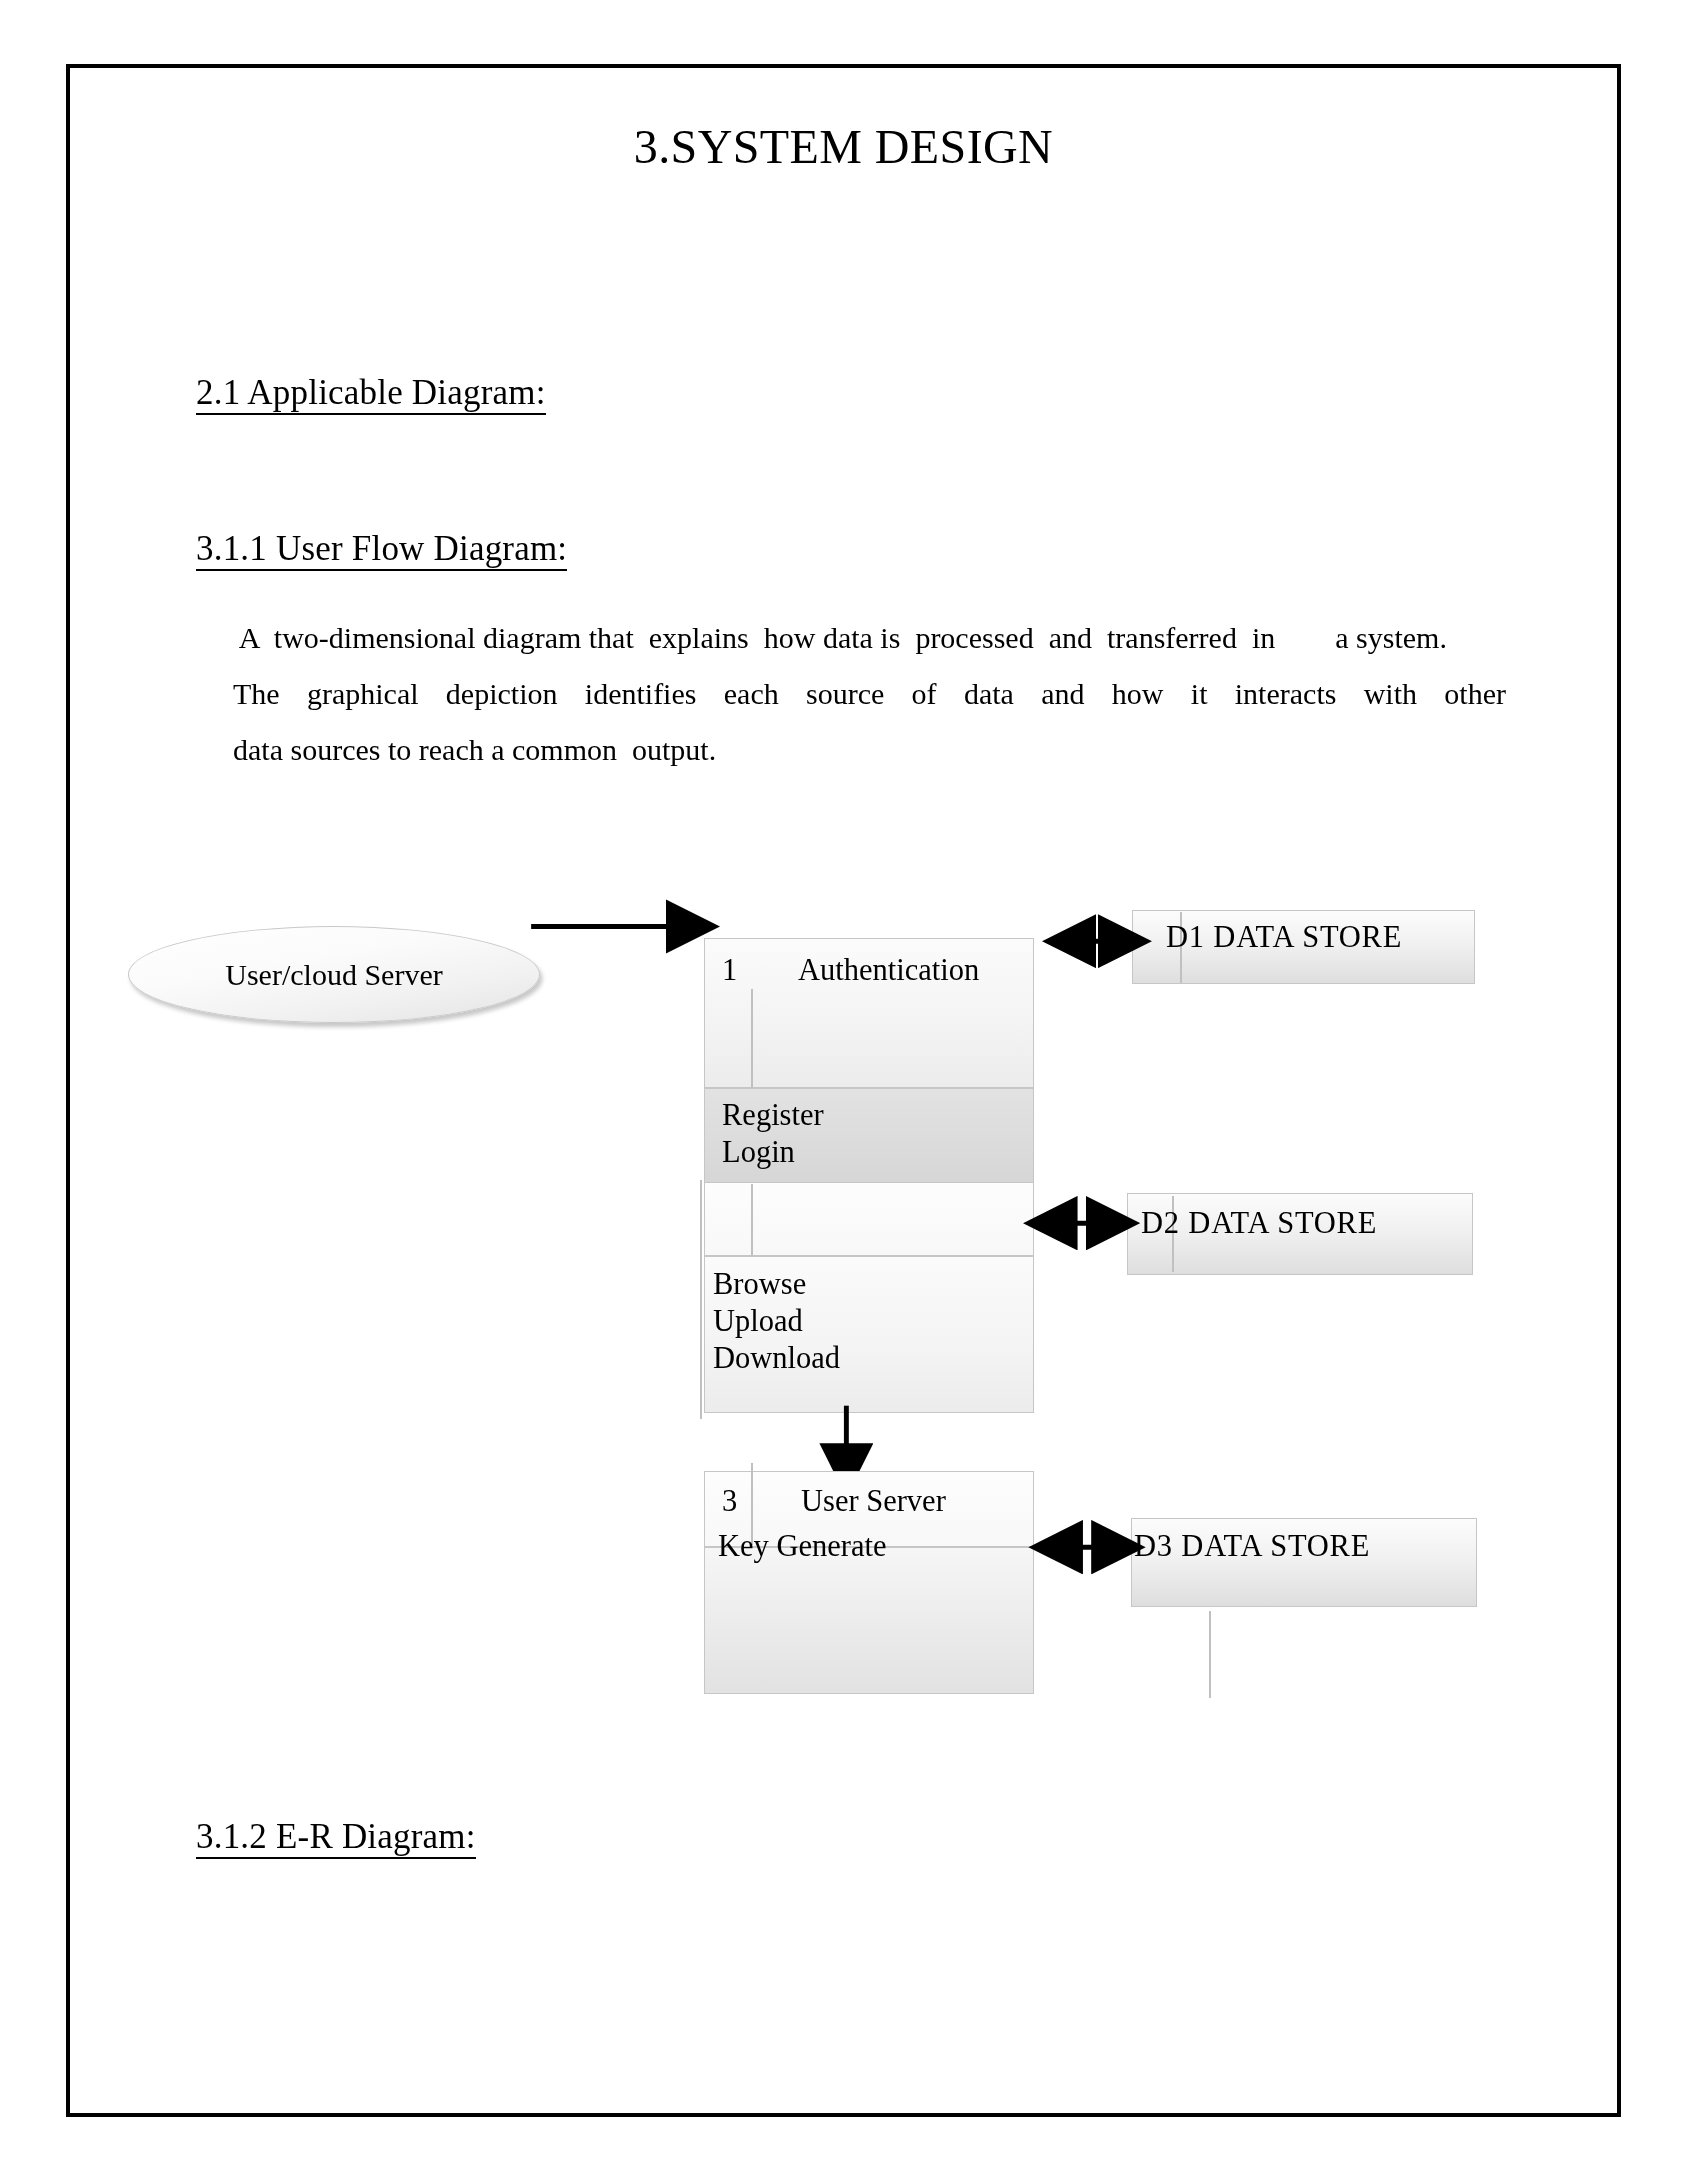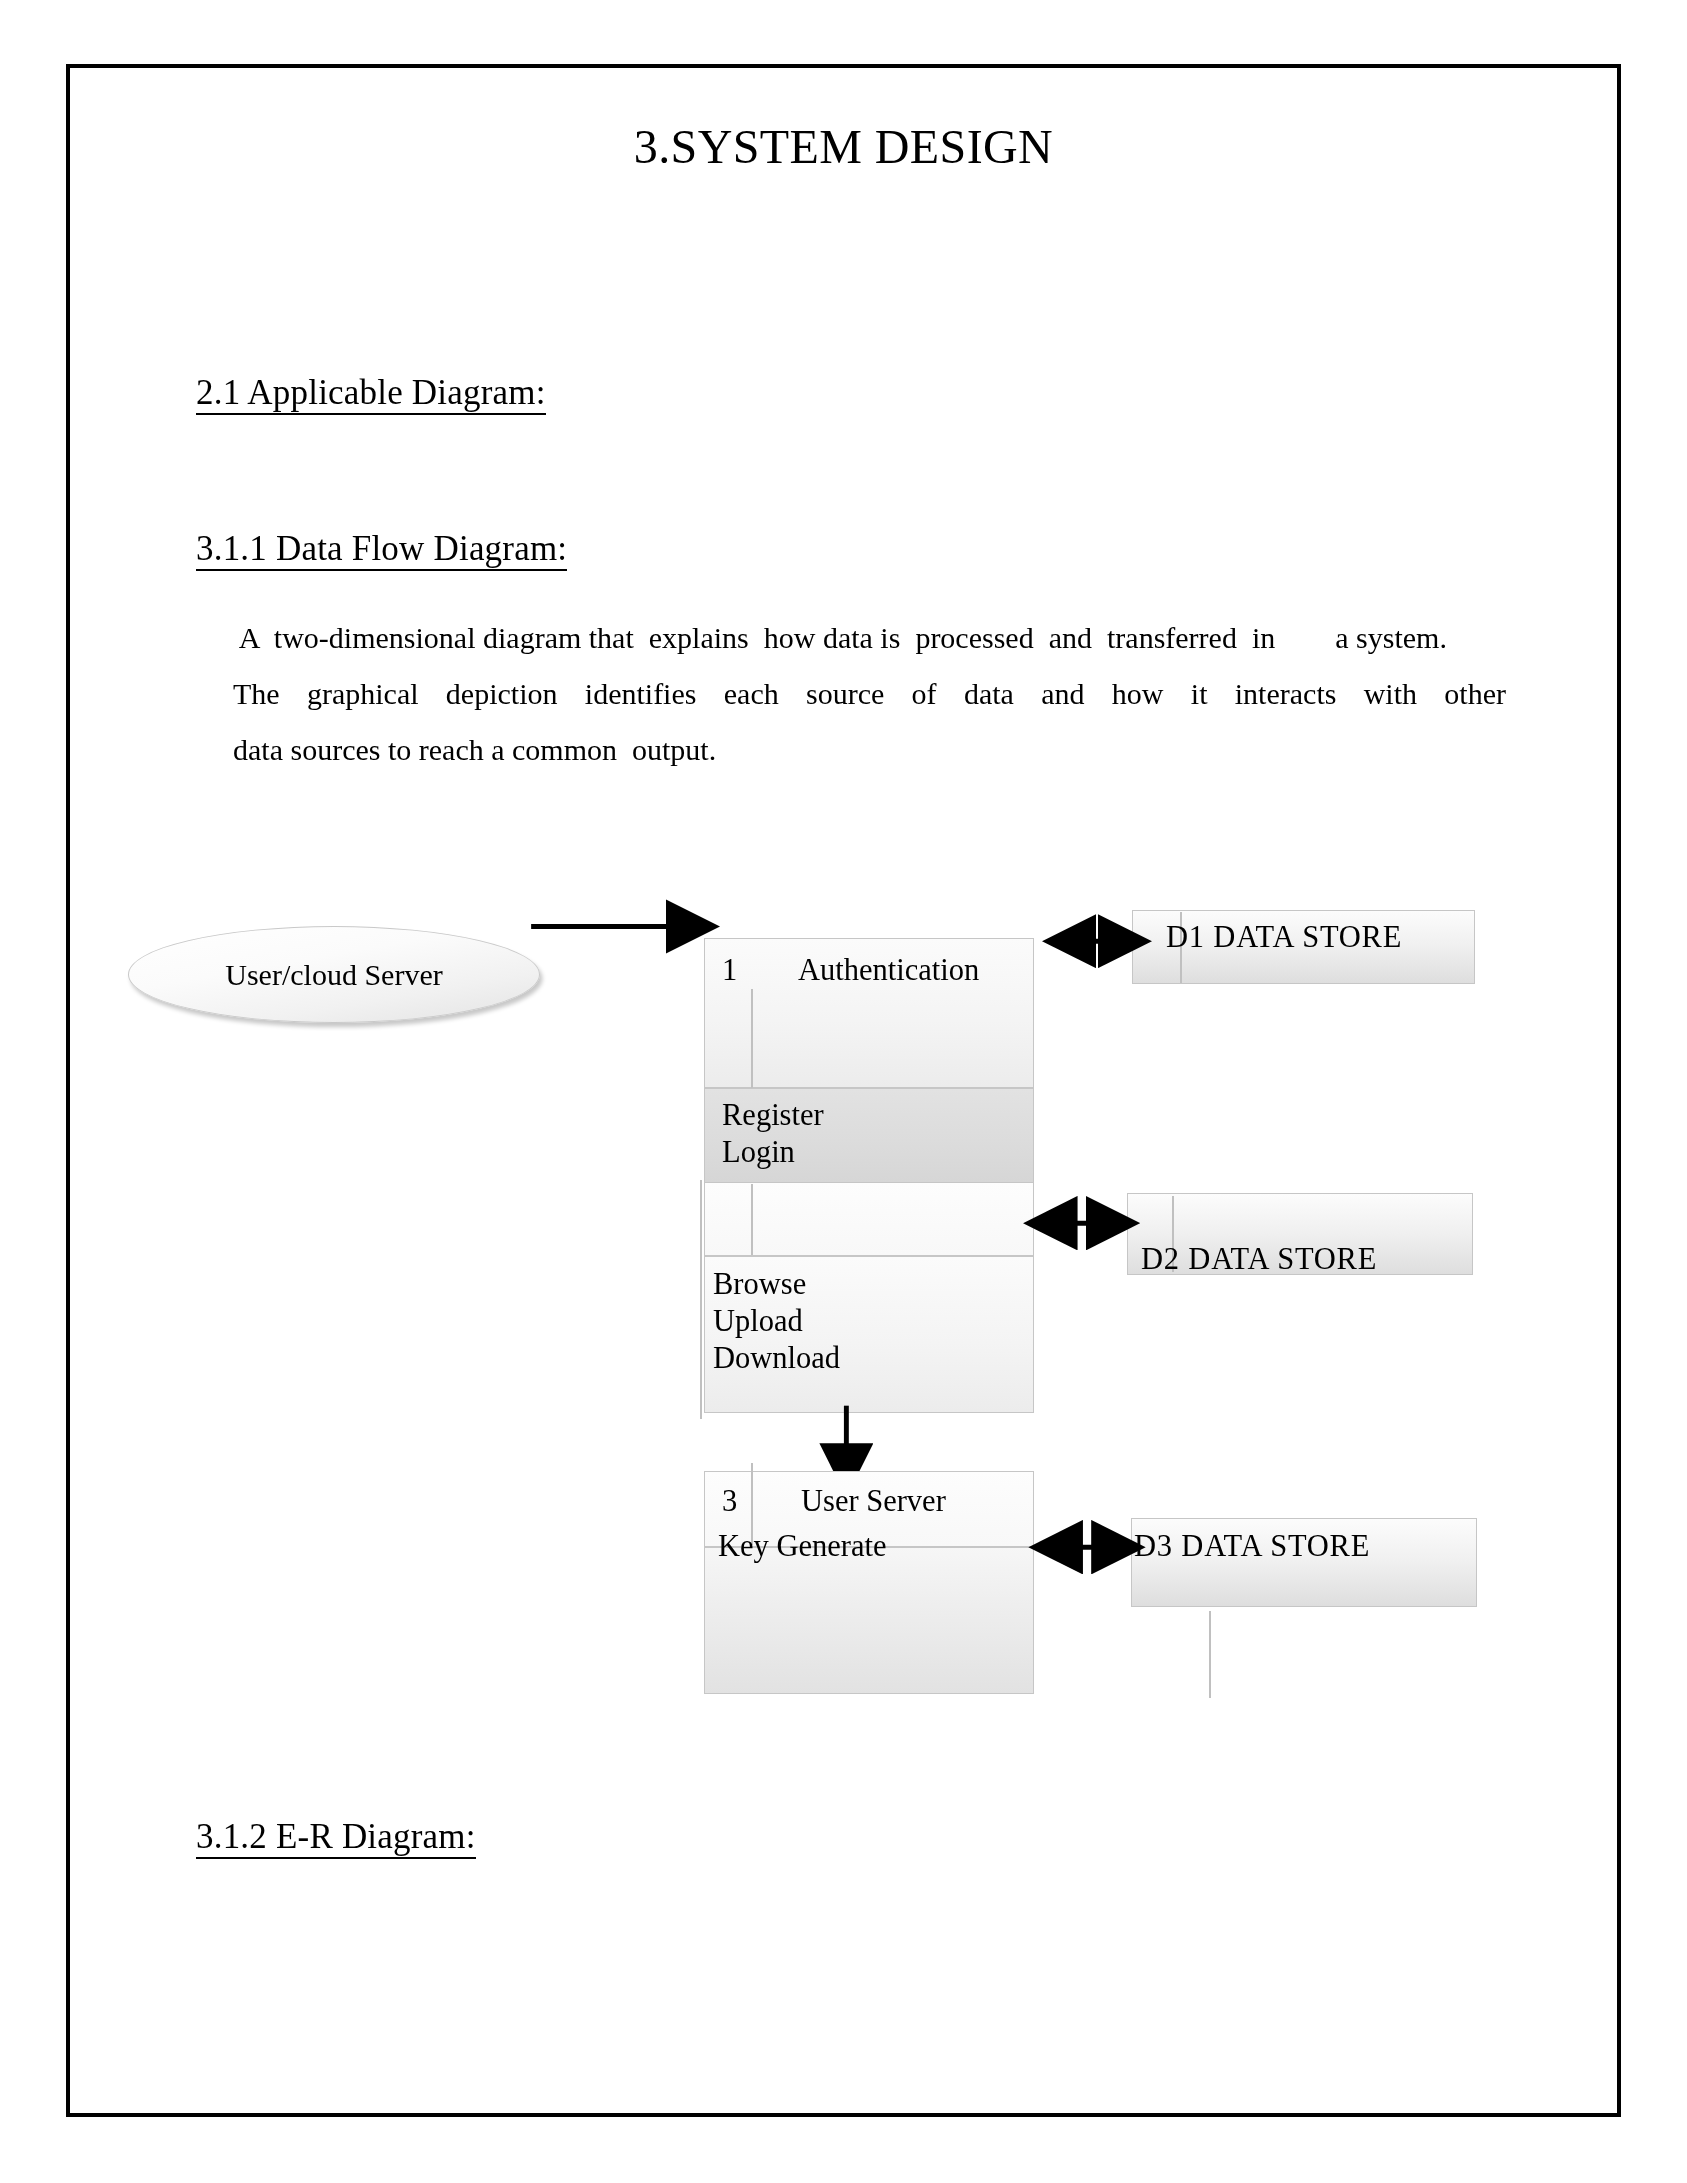--- a/index.html
+++ b/index.html
@@ -146,21 +146,21 @@
 </style>
 </head>
 <body>
 
 <div id="page-frame"></div>
 
 <div id="doc-title">3.SYSTEM DESIGN</div>
 
 <div class="section-heading" id="heading-applicable">2.1 Applicable Diagram:</div>
 
-<div class="section-heading" id="heading-dfd">3.1.1 Data Flow Diagram:</div>
+<div class="section-heading" id="heading-dfd">3.1.1 User Flow Diagram:</div>
 
 <div id="body-paragraph">
   <span class="ln"> A  two-dimensional diagram that  explains  how data is  processed  and  transferred  in        a system.</span>
   <span class="ln just">The    graphical    depiction   identifies    each    source    of    data    and    how    it    interacts    with    other</span>
   <span class="ln">data sources to reach a common  output.</span>
 </div>
 
 <div class="section-heading" id="heading-er">3.1.2 E-R Diagram:</div>
 
 <div id="dfd">
@@ -203,21 +203,21 @@
   <div class="sh-box grad-store" id="store-d1"></div>
   <div class="vrule" style="left:1180px; top:912px; height:71px;"></div>
   <span class="box-label" style="left:1146px; top:919px; letter-spacing:0.8px;margin-left:20px;">D1  DATA  STORE</span>
 
   <svg class="arrow-svg" style="left:1042px; top:923px; width:119px; height:38px;" viewBox="0 0 145 46" width="119" height="38">
     <line x1="12" y1="22" x2="122" y2="22" stroke="#000" stroke-width="6" marker-end="url(#ah)" marker-start="url(#ah-start)"></line>
   </svg>
 
   <div class="sh-box grad-store" id="store-d2"></div>
   <div class="vrule" style="left:1172px; top:1196px; height:76px;"></div>
-  <span class="box-label" style="left:1141px; top:1205px; letter-spacing:0.8px;margin-top:36px;">D2  DATA  STORE</span>
+  <span class="box-label" style="left:1141px; top:1205px; letter-spacing:0.8px;">D2  DATA  STORE</span>
 
   <svg class="arrow-svg" style="left:1023px; top:1205px; width:124px; height:38px;" viewBox="0 0 150 46" width="124" height="38">
     <line x1="12" y1="22" x2="130" y2="22" stroke="#000" stroke-width="6" marker-end="url(#ah)" marker-start="url(#ah-start)"></line>
   </svg>
 
   <svg class="arrow-svg" style="left:830px; top:1402px; width:36px; height:99px;" viewBox="0 0 44 120" width="36" height="99">
     <line x1="20" y1="4" x2="20" y2="104" stroke="#000" stroke-width="6" marker-end="url(#ah)"></line>
   </svg>
 
   <div class="sh-box grad-white" id="proc3-head"></div>

